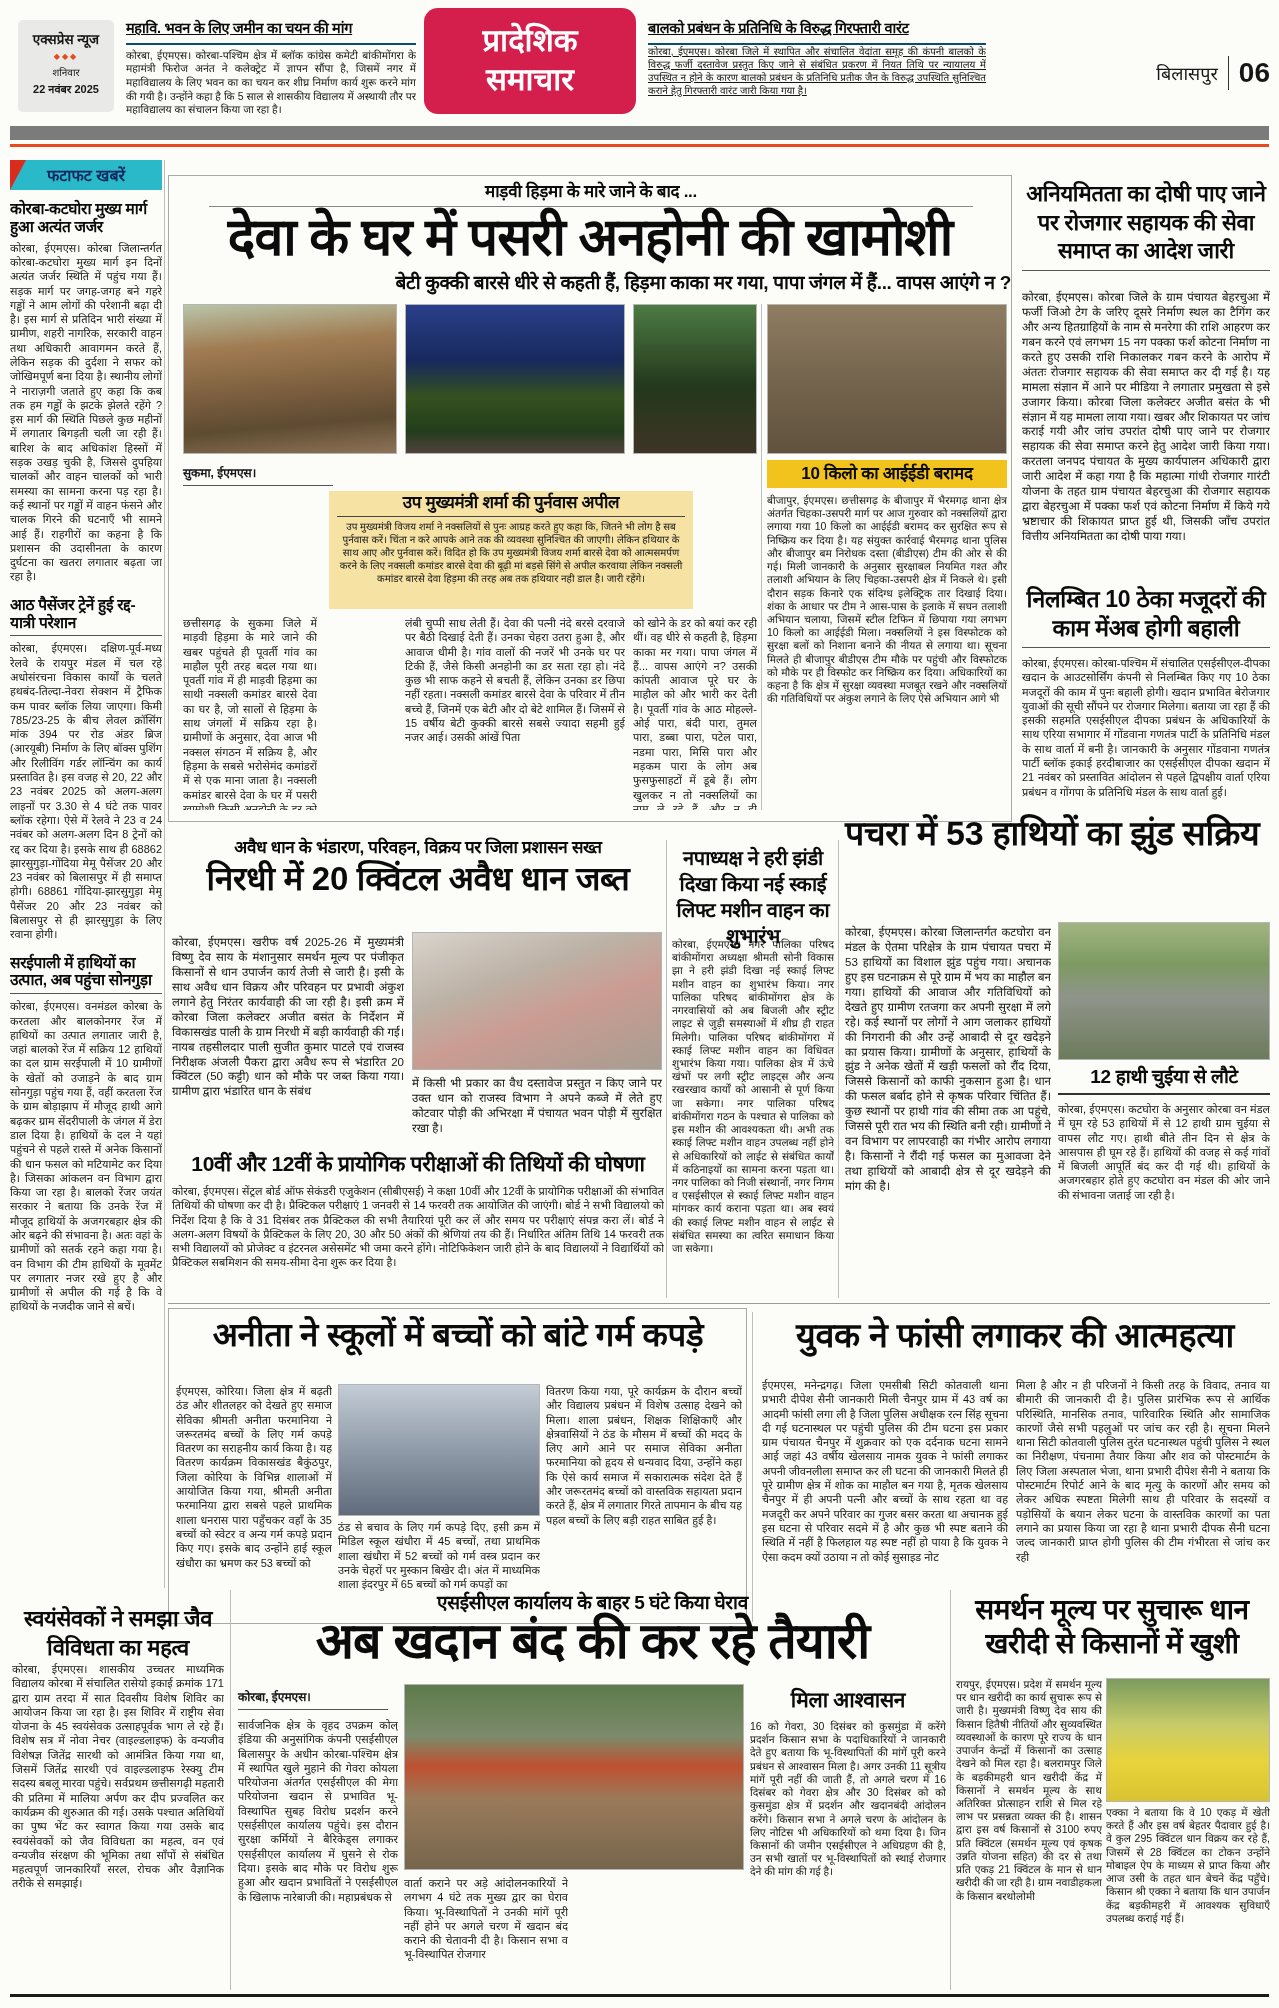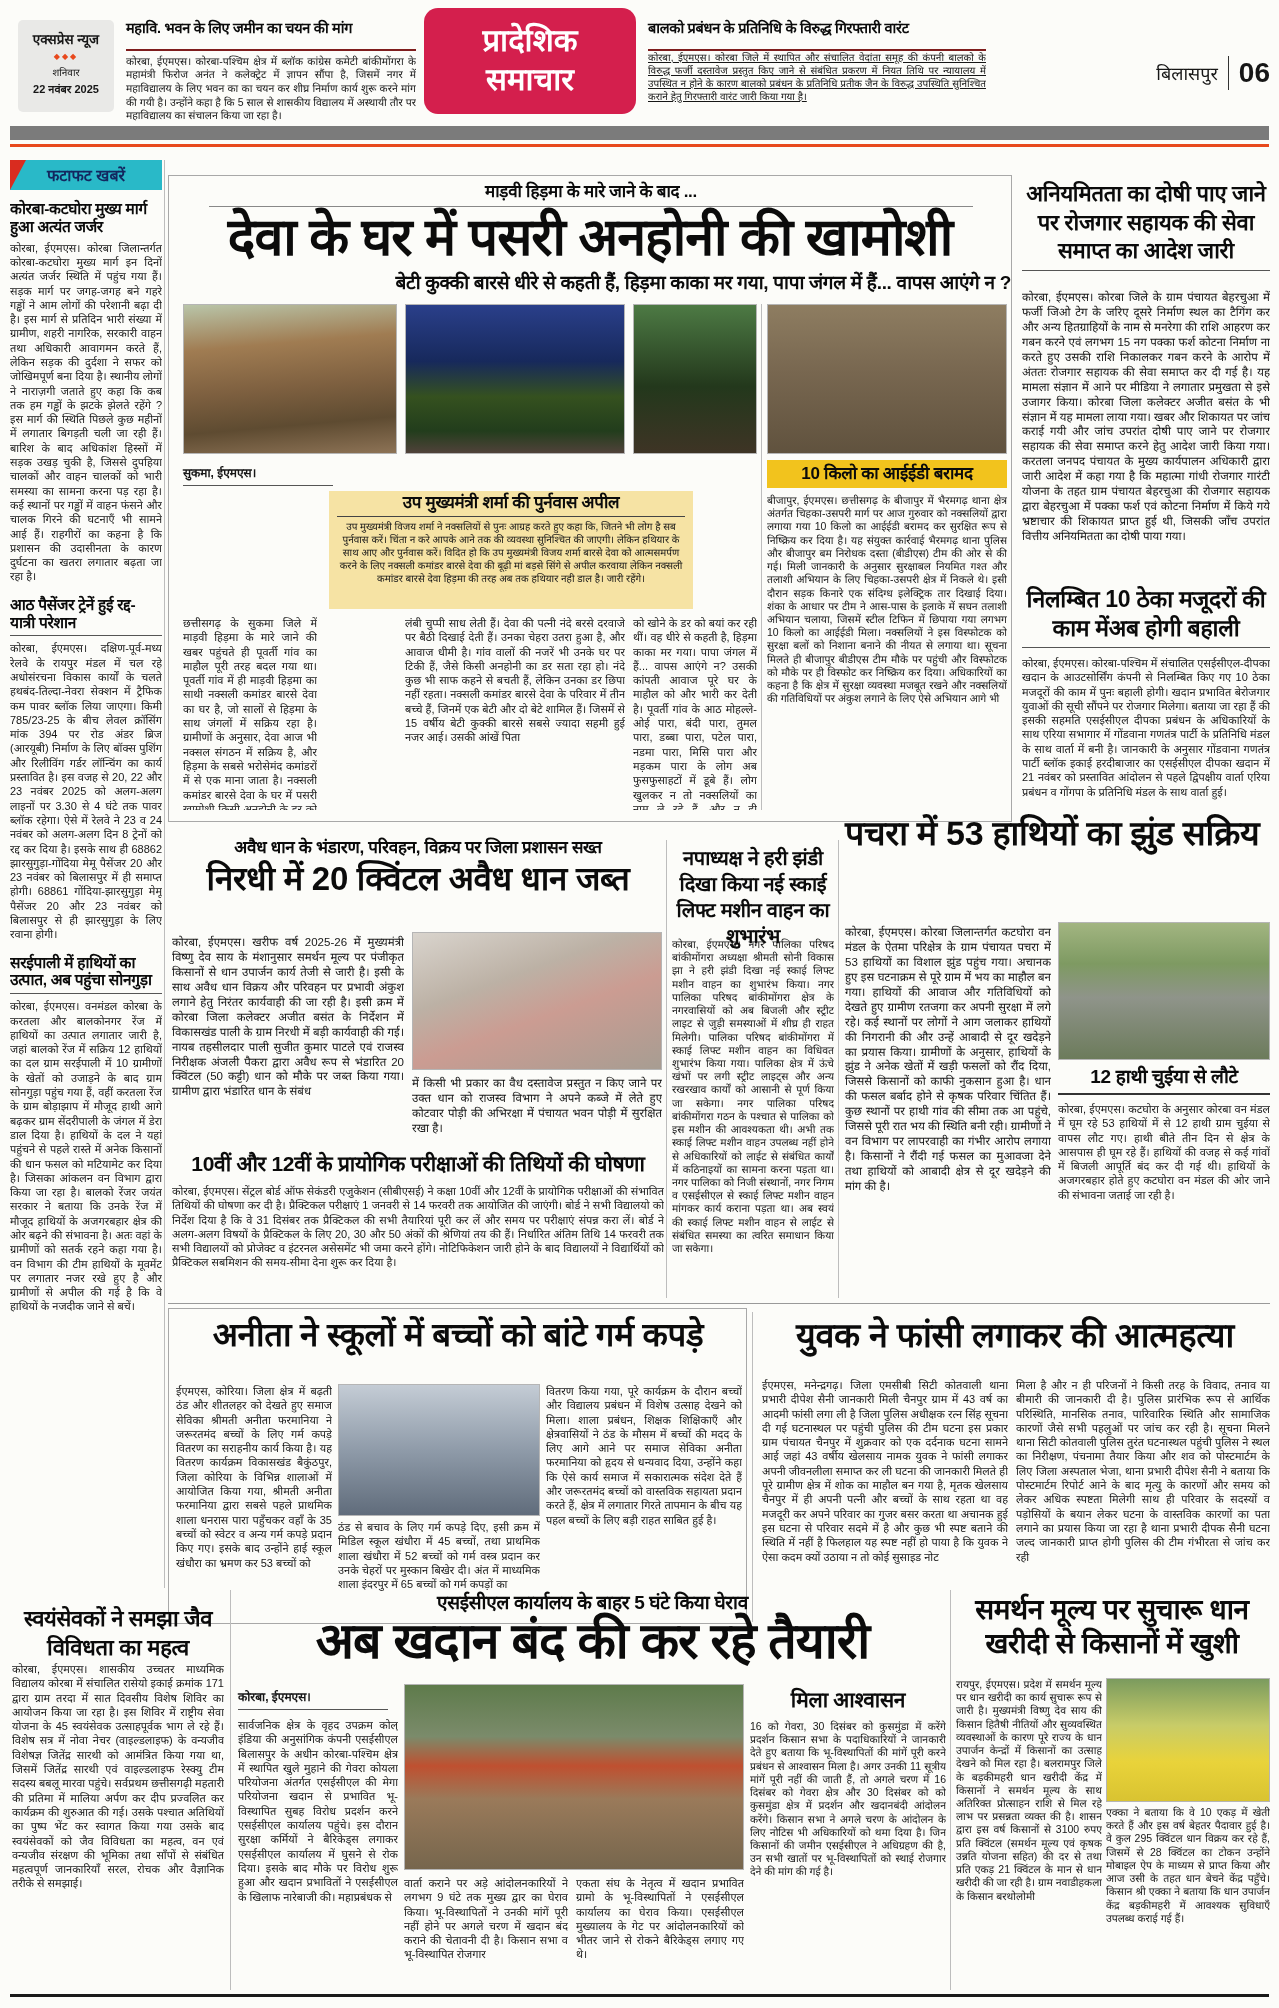--- a/index.html
+++ b/index.html
@@ -3,21 +3,21 @@
 <meta charset="utf-8">
 <style>
   html,body{margin:0;padding:0;background:#cfcfcf;}
   #page{position:relative;width:1279px;height:2008px;margin:0 auto;background:#fcfcf9;
         font-family:"Liberation Sans","DejaVu Sans",sans-serif;color:#161616;overflow:hidden;}
   .abs{position:absolute;box-sizing:border-box;}
   .bt{font-size:11px;line-height:1.3;text-align:justify;overflow:hidden;}
   .bt-sm{font-size:10.5px;line-height:1.26;text-align:justify;overflow:hidden;}
   .hl{font-weight:800;line-height:1.15;color:#0b0b0b;letter-spacing:-0.3px;}
   .ctr{text-align:center;}
-  .rule-b{border-bottom:2px solid #7f1d1d;padding-bottom:12px;}
+  .rule-b{border-bottom:2px solid #0c4a6e;padding-bottom:6px;text-decoration:underline;}
   .thin-b{border-bottom:1px solid #555;padding-bottom:4px;}
   .photo{background-size:cover;border:1px solid #b5b5b5;}
   .ph-hut{background:linear-gradient(175deg,#b9c5a9 0%,#a07c52 28%,#7e6040 55%,#5e4b31 78%,#8d7356 100%);}
   .ph-tarp{background:linear-gradient(180deg,#2a3f8a 0%,#17295c 38%,#35511f 62%,#223d1c 85%,#50423a 100%),
            radial-gradient(circle at 28% 62%,#d06a8a 0 10px,transparent 11px);}
   .ph-veranda{background:linear-gradient(180deg,#4d7a44 0%,#23381c 55%,#3e3425 100%);}
   .ph-dirt{background:linear-gradient(180deg,#8e7d61 0%,#786750 45%,#60523e 100%);}
   .ph-sacks{background:linear-gradient(160deg,#d9d4cd 0%,#bcb1a5 35%,#cb9c92 58%,#a79d92 100%);}
   .ph-elephants{background:linear-gradient(180deg,#a2b581 0%,#7e9a62 30%,#8f948a 55%,#6c7b5b 100%);}
   .ph-children{background:linear-gradient(180deg,#c4ccd5 0%,#8f9ba9 50%,#606c7b 100%);}
@@ -154,22 +154,21 @@
 
   <div class="abs ctr hl" style="left:12px;top:1593px;width:212px;font-size:22px;line-height:1.3;margin-top:12px;">स्वयंसेवकों ने समझा जैव विविधता का महत्व</div>
   <div class="abs bt" style="left:12px;top:1662px;width:212px;height:328px;">कोरबा, ईएमएस। शासकीय उच्चतर माध्यमिक विद्यालय कोरबा में संचालित रासेयो इकाई क्रमांक 171 द्वारा ग्राम तरदा में सात दिवसीय विशेष शिविर का आयोजन किया जा रहा है। इस शिविर में राष्ट्रीय सेवा योजना के 45 स्वयंसेवक उत्साहपूर्वक भाग ले रहे हैं। विशेष सत्र में नोवा नेचर (वाइल्डलाइफ) के वन्यजीव विशेषज्ञ जितेंद्र सारथी को आमंत्रित किया गया था, जिसमें जितेंद्र सारथी एवं वाइल्डलाइफ रेस्क्यु टीम सदस्य बबलू मारवा पहुंचे। सर्वप्रथम छत्तीसगढ़ी महतारी की प्रतिमा में मालिया अर्पण कर दीप प्रज्वलित कर कार्यक्रम की शुरुआत की गई। उसके पश्चात अतिथियों का पुष्प भेंट कर स्वागत किया गया उसके बाद स्वयंसेवकों को जैव विविधता का महत्व, वन एवं वन्यजीव संरक्षण की भूमिका तथा साँपों से संबंधित महत्वपूर्ण जानकारियाँ सरल, रोचक और वैज्ञानिक तरीके से समझाई।</div>
   <div class="abs vdiv" style="left:230px;top:1590px;height:400px;"></div>
 
   <div class="abs ctr hl" style="left:240px;top:1592px;width:705px;font-size:19px;">एसईसीएल कार्यालय के बाहर 5 घंटे किया घेराव</div>
   <div class="abs ctr hl" style="left:240px;top:1613px;width:705px;font-size:50px;letter-spacing:-1px;">अब खदान बंद की कर रहे तैयारी</div>
   <div class="abs dateline thin-b" style="left:238px;top:1688px;width:150px;">कोरबा, ईएमएस।</div>
   <div class="abs bt" style="left:238px;top:1718px;width:160px;height:272px;">सार्वजनिक क्षेत्र के वृहद उपक्रम कोल् इंडिया की अनुसांगिक कंपनी एसईसीएल बिलासपुर के अधीन कोरबा-पश्चिम क्षेत्र में स्थापित खुले मुहाने की गेवरा कोयला परियोजना अंतर्गत एसईसीएल की मेगा परियोजना खदान से प्रभावित भू-विस्थापित सुबह विरोध प्रदर्शन करने एसईसीएल कार्यालय पहुंचे। इस दौरान सुरक्षा कर्मियों ने बैरिकेड्स लगाकर एसईसीएल कार्यालय में घुसने से रोक दिया। इसके बाद मौके पर विरोध शुरू हुआ और खदान प्रभावितों ने एसईसीएल के खिलाफ नारेबाजी की। महाप्रबंधक से</div>
   <div class="abs photo ph-protest" style="left:404px;top:1684px;width:340px;height:186px;"></div>
-  <div class="abs bt" style="left:404px;top:1876px;width:164px;height:114px;">वार्ता कराने पर अड़े आंदोलनकारियों ने लगभग 9 घंटे तक मुख्य द्वार का घेराव किया। भू-विस्थापितों ने उनकी मांगें पूरी नहीं होने पर अगले चरण में खदान बंद कराने की चेतावनी दी है। किसान सभा व भू-विस्थापित रोजगार</div>
-  <div class="abs bt" style="left:576px;top:1876px;width:168px;height:114px;">एकता संघ के नेतृत्व में खदान प्रभावित ग्रामो के भू-विस्थापितों ने एसईसीएल कार्यालय का घेराव किया। एसईसीएल मुख्यालय के गेट पर आंदोलनकारियों को भीतर जाने से रोकने बैरिकेड्स लगाए गए थे।</div>
+  <div class="abs bt" style="left:404px;top:1876px;width:164px;height:114px;">वार्ता कराने पर अड़े आंदोलनकारियों ने लगभग 4 घंटे तक मुख्य द्वार का घेराव किया। भू-विस्थापितों ने उनकी मांगें पूरी नहीं होने पर अगले चरण में खदान बंद कराने की चेतावनी दी है। किसान सभा व भू-विस्थापित रोजगार</div>
   <div class="abs ctr hl" style="left:750px;top:1688px;width:196px;font-size:21px;">मिला आश्वासन</div>
   <div class="abs bt-sm" style="left:750px;top:1720px;width:196px;height:270px;">16 को गेवरा, 30 दिसंबर को कुसमुंडा में करेंगे प्रदर्शन किसान सभा के पदाधिकारियों ने जानकारी देते हुए बताया कि भू-विस्थापितों की मांगें पूरी करने प्रबंधन से आश्वासन मिला है। अगर उनकी 11 सूत्रीय मांगें पूरी नहीं की जाती हैं, तो अगले चरण में 16 दिसंबर को गेवरा क्षेत्र और 30 दिसंबर को को कुसमुंडा क्षेत्र में प्रदर्शन और खदानबंदी आंदोलन करेंगे। किसान सभा ने अगले चरण के आंदोलन के लिए नोटिस भी अधिकारियों को थमा दिया है। जिन किसानों की जमीन एसईसीएल ने अधिग्रहण की है, उन सभी खातों पर भू-विस्थापितों को स्थाई रोजगार देने की मांग की गई है।</div>
   <div class="abs vdiv" style="left:950px;top:1590px;height:400px;"></div>
 
   <div class="abs ctr hl" style="left:954px;top:1593px;width:316px;font-size:28px;line-height:1.2;">समर्थन मूल्य पर सुचारू धान खरीदी से किसानों में खुशी</div>
   <div class="abs bt-sm" style="left:956px;top:1678px;width:146px;height:314px;">रायपुर, ईएमएस। प्रदेश में समर्थन मूल्य पर धान खरीदी का कार्य सुचारू रूप से जारी है। मुख्यमंत्री विष्णु देव साय की किसान हितैषी नीतियों और सुव्यवस्थित व्यवस्थाओं के कारण पूरे राज्य के धान उपार्जन केन्द्रों में किसानों का उत्साह देखने को मिल रहा है। बलरामपुर जिले के बड़कीमहरी धान खरीदी केंद्र में किसानों ने समर्थन मूल्य के साथ अतिरिक्त प्रोत्साहन राशि से मिल रहे लाभ पर प्रसन्नता व्यक्त की है। शासन द्वारा इस वर्ष किसानों से 3100 रुपए प्रति क्विंटल (समर्थन मूल्य एवं कृषक उन्नति योजना सहित) की दर से तथा प्रति एकड़ 21 क्विंटल के मान से धान खरीदी की जा रही है। ग्राम नवाडीहकला के किसान बरथोलोमी</div>
   <div class="abs photo ph-farmers" style="left:1106px;top:1678px;width:164px;height:124px;"></div>
   <div class="abs bt-sm" style="left:1106px;top:1806px;width:164px;height:186px;">एक्का ने बताया कि वे 10 एकड़ में खेती करते हैं और इस वर्ष बेहतर पैदावार हुई है। वे कुल 295 क्विंटल धान विक्रय कर रहे हैं, जिसमें से 28 क्विंटल का टोकन उन्होंने मोबाइल ऐप के माध्यम से प्राप्त किया और आज उसी के तहत धान बेचने केंद्र पहुँचे। किसान श्री एक्का ने बताया कि धान उपार्जन केंद्र बड़कीमहरी में आवश्यक सुविधाएँ उपलब्ध कराई गई हैं।</div>
 
   <div class="abs" style="left:10px;top:1994px;width:1259px;height:3px;background:#1a1a1a;"></div>

